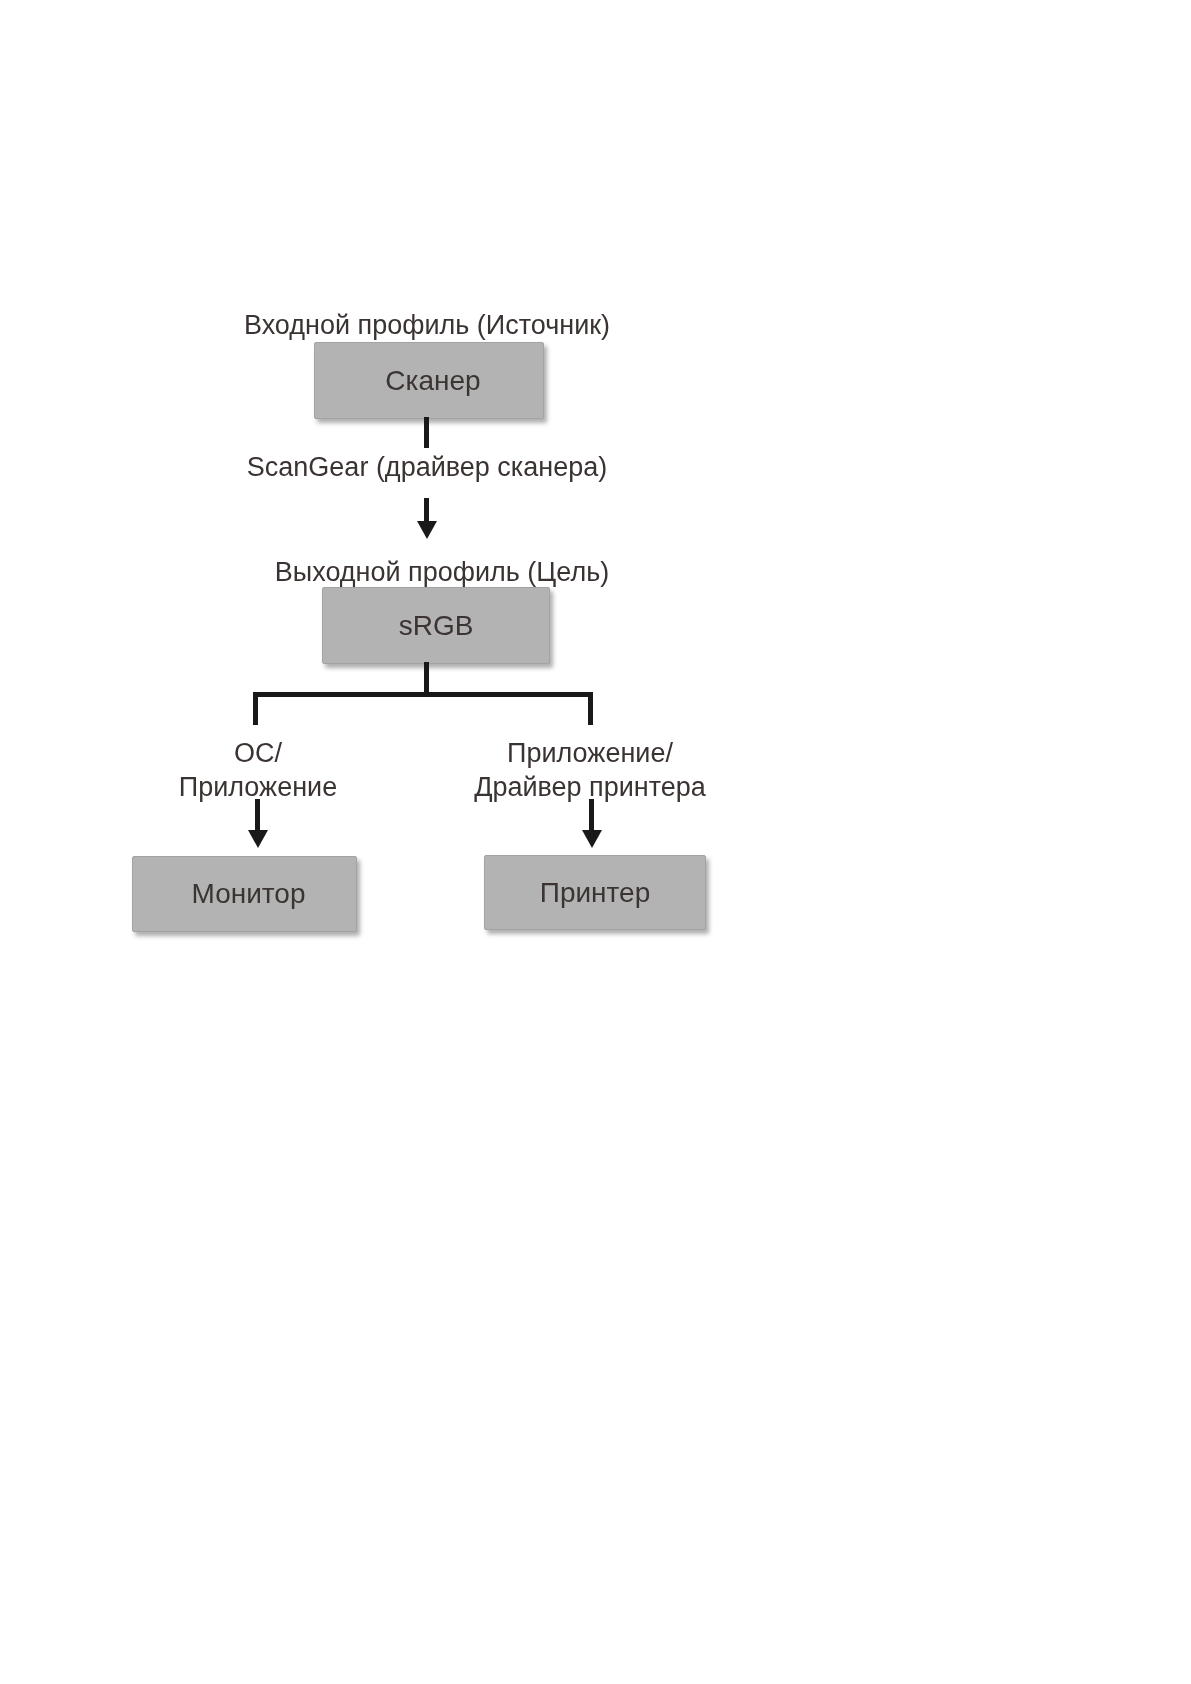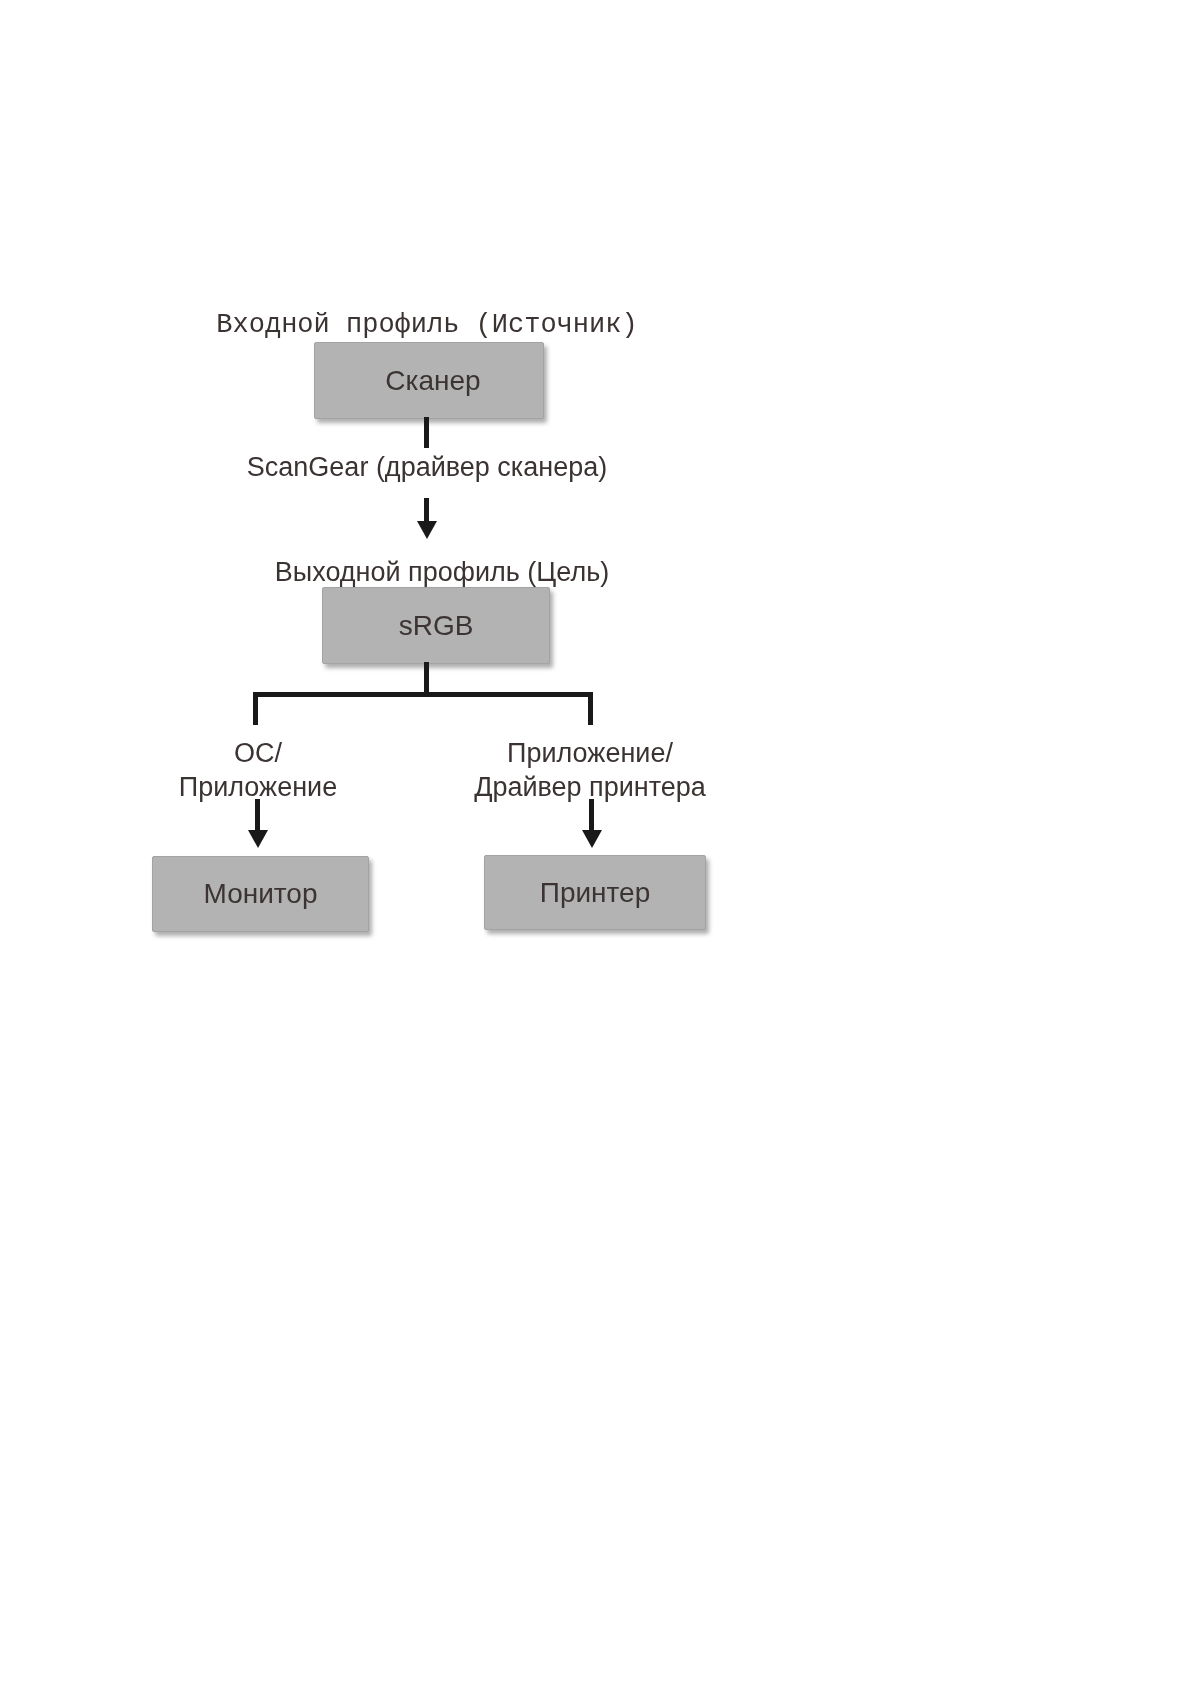--- a/index.html
+++ b/index.html
@@ -38,39 +38,39 @@
   .ahead {
     position: absolute;
     width: 0; height: 0;
     transform: translateX(-50%);
     border-left: 10px solid transparent;
     border-right: 10px solid transparent;
     border-top: 18px solid #191919;
   }
 
   
-  .title-input    { left: 427px; top: 308px; font-family: Liberation Mono, monospace; }
+  .title-input    { left: 427px; top: 308px; }
   .box-scanner    { left: 314px; top: 342px; width: 220px; height: 75px; padding-left: 8px; }
   .line-scanner   { left: 424px; top: 417px; height: 31px; }
   .lbl-scangear   { left: 427px; top: 450px; }
   .arrow1-shaft   { left: 424px; top: 498px; height: 25px; }
   .arrow1-head    { left: 427px; top: 521px; }
   .title-output   { left: 442px; top: 555px; }
   .box-srgb       { left: 314px; top: 587px; width: 226px; height: 75px; margin-left: 8px; }
   .branch-v       { left: 424px; top: 662px; height: 34px; }
   .branch-h       { left: 253px; top: 692px; width: 340px; }
   .stub-left      { left: 253px; top: 692px; height: 33px; }
   .stub-right     { left: 588px; top: 692px; height: 33px; }
   .lbl-left       { left: 258px; top: 736px; }
   .lbl-right      { left: 590px; top: 736px; }
   .arrow2-shaft   { left: 255px; top: 799px; height: 32px; }
   .arrow2-head    { left: 258px; top: 830px; }
   .arrow3-shaft   { left: 589px; top: 799px; height: 32px; }
   .arrow3-head    { left: 592px; top: 830px; }
-  .box-monitor    { left: 152px; top: 856px; width: 215px; height: 74px; }
+  .box-monitor    { left: 132px; top: 856px; width: 215px; height: 74px; padding-left: 8px; }
   .box-printer    { left: 484px; top: 855px; width: 220px; height: 73px; align-items: center; }
 </style>
 </head>
 <body>
 
 <div class="page">
 
   <div class="lbl title-input">Входной профиль (Источник)</div>
 
   <div class="box box-scanner">

